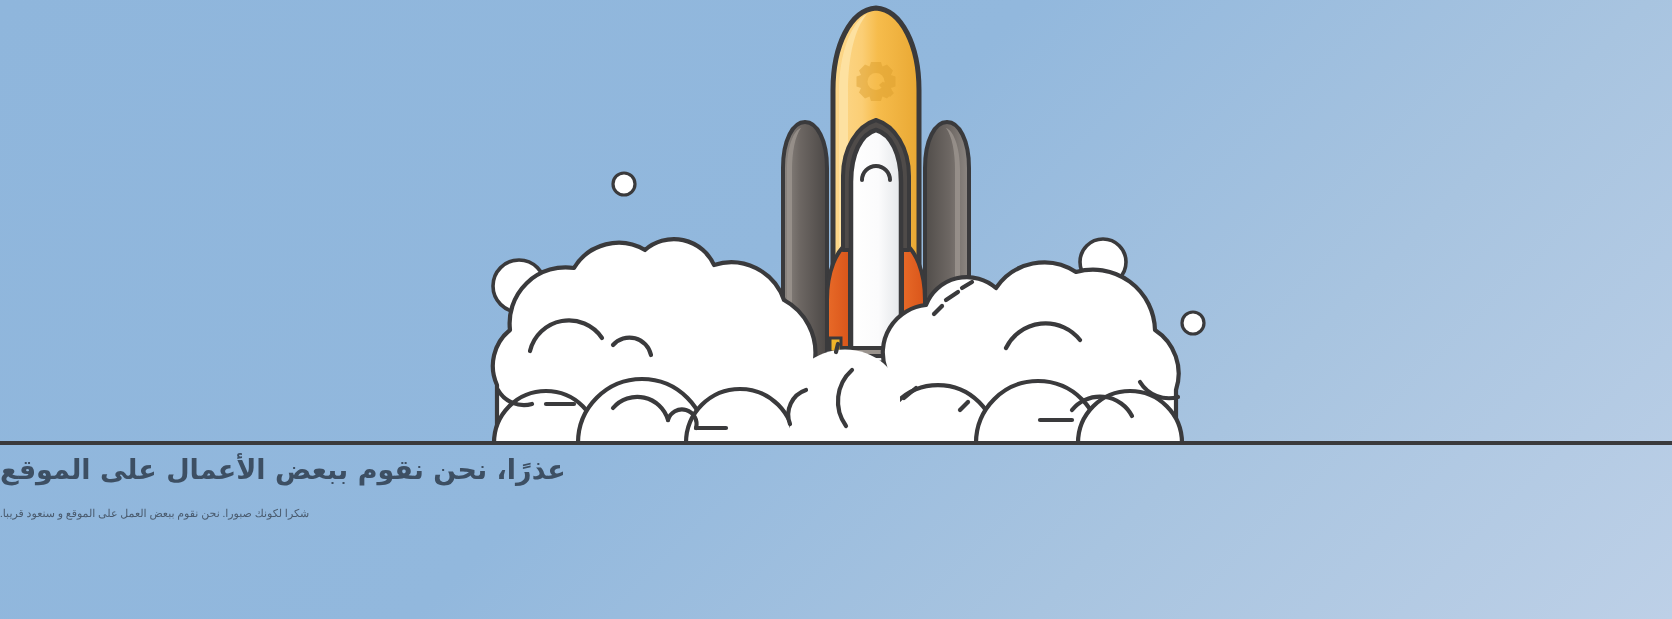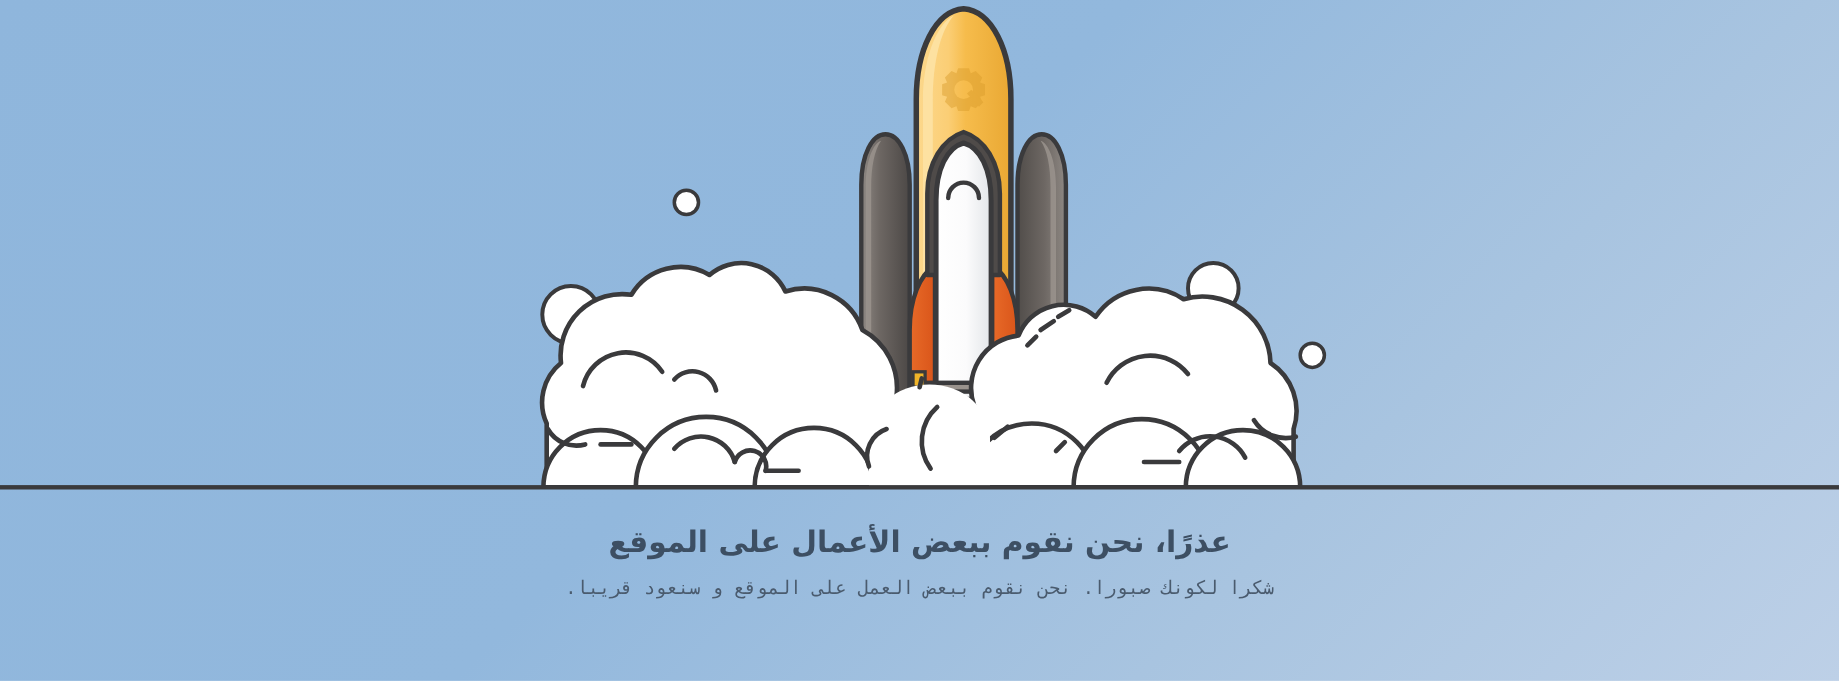--- a/index.html
+++ b/index.html
@@ -44,43 +44,42 @@
     background: #3a3a3c;
     z-index: 5;
   }
 
   
   #textblock {
     position: absolute;
     left: 0;
     top: 452px;
     width: 1672px;
-    text-align: center;
+    text-align: left;
     z-index: 6;
     direction: rtl;
-    margin-top: 24px;
   }
 
   #maintenance-title {
     margin: 0;
     padding: 0;
     font-family: "DejaVu Sans", "Liberation Sans", sans-serif;
     font-size: 27px;
     font-weight: bold;
     color: #3d4f63;
     line-height: 36px;
     letter-spacing: 0px;
   }
 
   #maintenance-subtitle {
     margin: 0;
     padding: 0;
     margin-top: 17px;
-    font-family: Liberation Mono, monospace;
-    font-size: 17px;
+    font-family: Liberation Serif, serif;
+    font-size: 11px;
     font-weight: normal;
     color: #4a5b6e;
     line-height: 16px;
   }
 </style>
 </head>
 <body>
 
 <div id="page">
 

